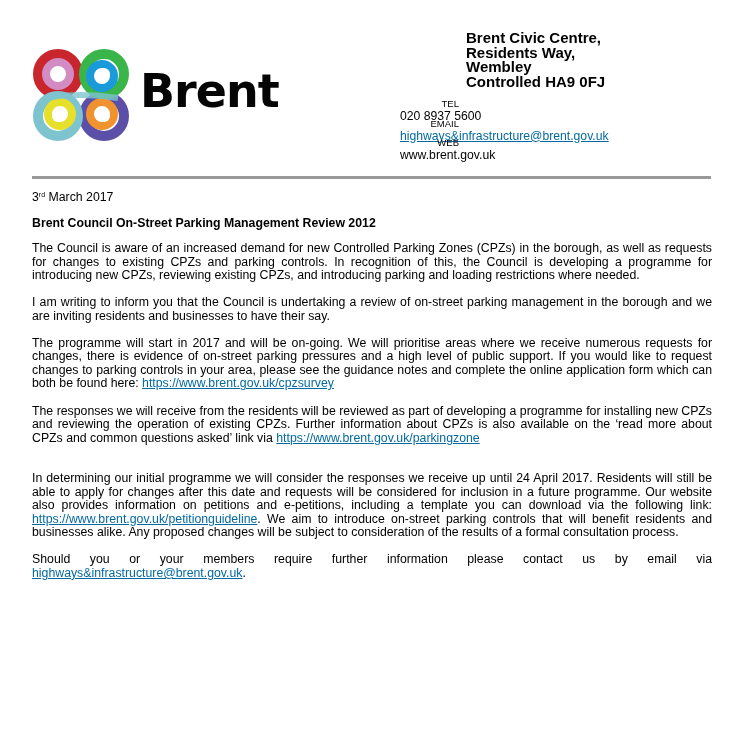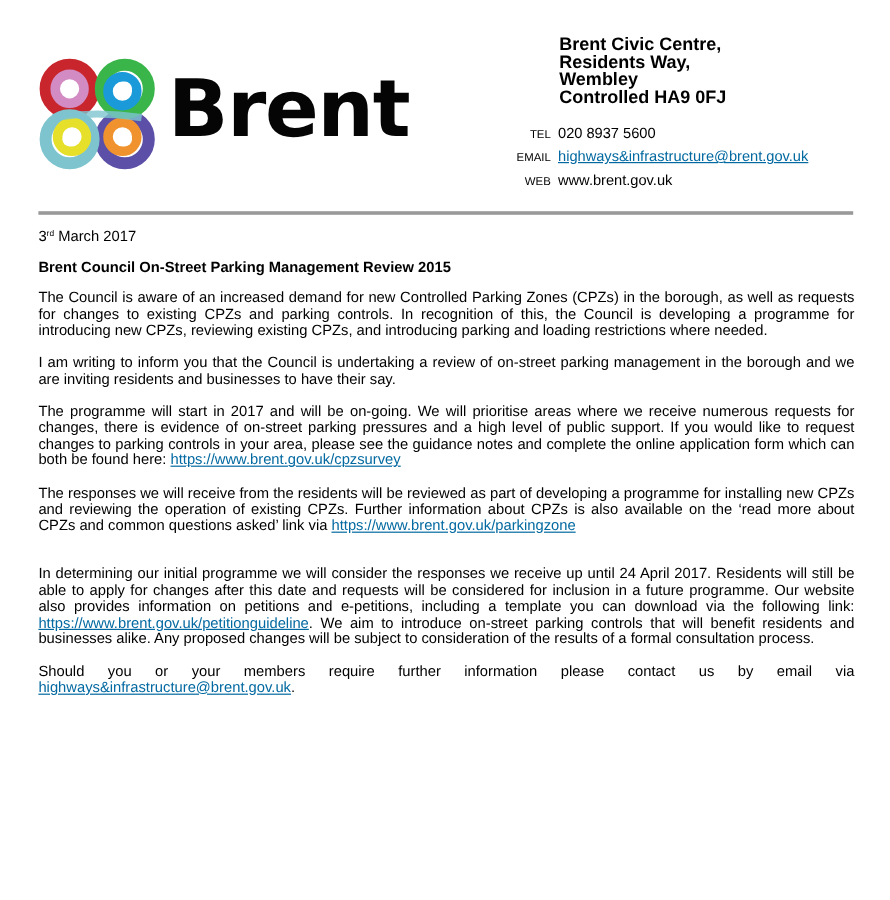--- a/index.html
+++ b/index.html
@@ -4,28 +4,28 @@
   <style>
     html, body { margin: 0; padding: 0; background: #ffffff; }
     body {
       width: 742px; height: 750px; position: relative; overflow: hidden;
       font-family: "Liberation Sans", sans-serif; color: #000;
     }
     .logo { position: absolute; left: 32px; top: 48px; width: 100px; height: 96px; }
     .logo-word {
       position: absolute; left: 140px; top: 61px;
       font-family: "DejaVu Sans", sans-serif; font-weight: bold;
-      font-size: 66px; letter-spacing: -1px; line-height: 60px; color: #050505;
+      font-size: 46px; letter-spacing: -1px; line-height: 60px; color: #050505;
     }
     .address {
       position: absolute; left: 466px; top: 31px;
       font-size: 15px; line-height: 14.6px; font-weight: bold;
     }
     .contact { position: absolute; left: 400px; top: 98px; width: 330px; font-size: 12.2px; }
-    .contact-row { display: flex; align-items: flex-end; height: 19.5px; }
+    .contact-row { display: flex; align-items: flex-start; height: 19.5px; flex-direction: column; }
     .contact-label { width: 59px; text-align: right; font-size: 9.5px; padding-right: 6px; }
     .contact-value { font-size: 12.2px; }
     a, .link { color: #0369a1; text-decoration: underline; }
     .divider {
       position: absolute; left: 32px; top: 176px; width: 679px; height: 3px; background: #999999;
     }
     .body-text {
       position: absolute; left: 32px; top: 191px; width: 680px;
       font-size: 12.3px; line-height: 13.55px; text-align: justify;
     }
@@ -86,21 +86,21 @@
     <span class="contact-value">www.brent.gov.uk</span>
   </div>
 </div>
 
 <div class="divider"></div>
 
 <div class="body-text">
   <p class="date"><span>3</span><sup>rd</sup><span> March 2017</span></p>
 
 
-  <p class="subject">Brent Council On-Street Parking Management Review 2015</p>
+  <p class="subject">Brent Council On-Street Parking Management Review 2012</p>
 
   <p class="para">The Council is aware of an increased demand for new Controlled Parking Zones (CPZs) in the borough, as well as requests for changes to existing CPZs and parking controls. In recognition of this, the Council is developing a programme for introducing new CPZs, reviewing existing CPZs, and introducing parking and loading restrictions where needed.</p>
 
   <p class="para">I am writing to inform you that the Council is undertaking a review of on-street parking management in the borough and we are inviting residents and businesses to have their say.</p>
 
   <p class="para"><span>The programme will start in 2017 and will be on-going. We will prioritise areas where we receive numerous requests for changes, there is evidence of on-street parking pressures and a high level of public support. If you would like to request changes to parking controls in your area, please see the guidance notes and complete the online application form which can both be found here: </span><a class="link">https://www.brent.gov.uk/cpzsurvey</a></p>
 
   <p class="para extra"><span>The responses we will receive from the residents will be reviewed as part of developing a programme for installing new CPZs and reviewing the operation of existing CPZs. Further information about CPZs is also available on the ‘read more about CPZs and common questions asked’ link via </span><a class="link">https://www.brent.gov.uk/parkingzone</a></p>
 
   <p class="para"><span>In determining our initial programme we will consider the responses we receive up until 24 April 2017. Residents will still be able to apply for changes after this date and requests will be considered for inclusion in a future programme. Our website also provides information on petitions and e-petitions, including a template you can download via the following link: </span><a class="link">https://www.brent.gov.uk/petitionguideline</a><span>.  We aim to introduce on-street parking controls that will benefit residents and businesses alike. Any proposed changes will be subject to consideration of the results of a formal consultation process.</span></p>

